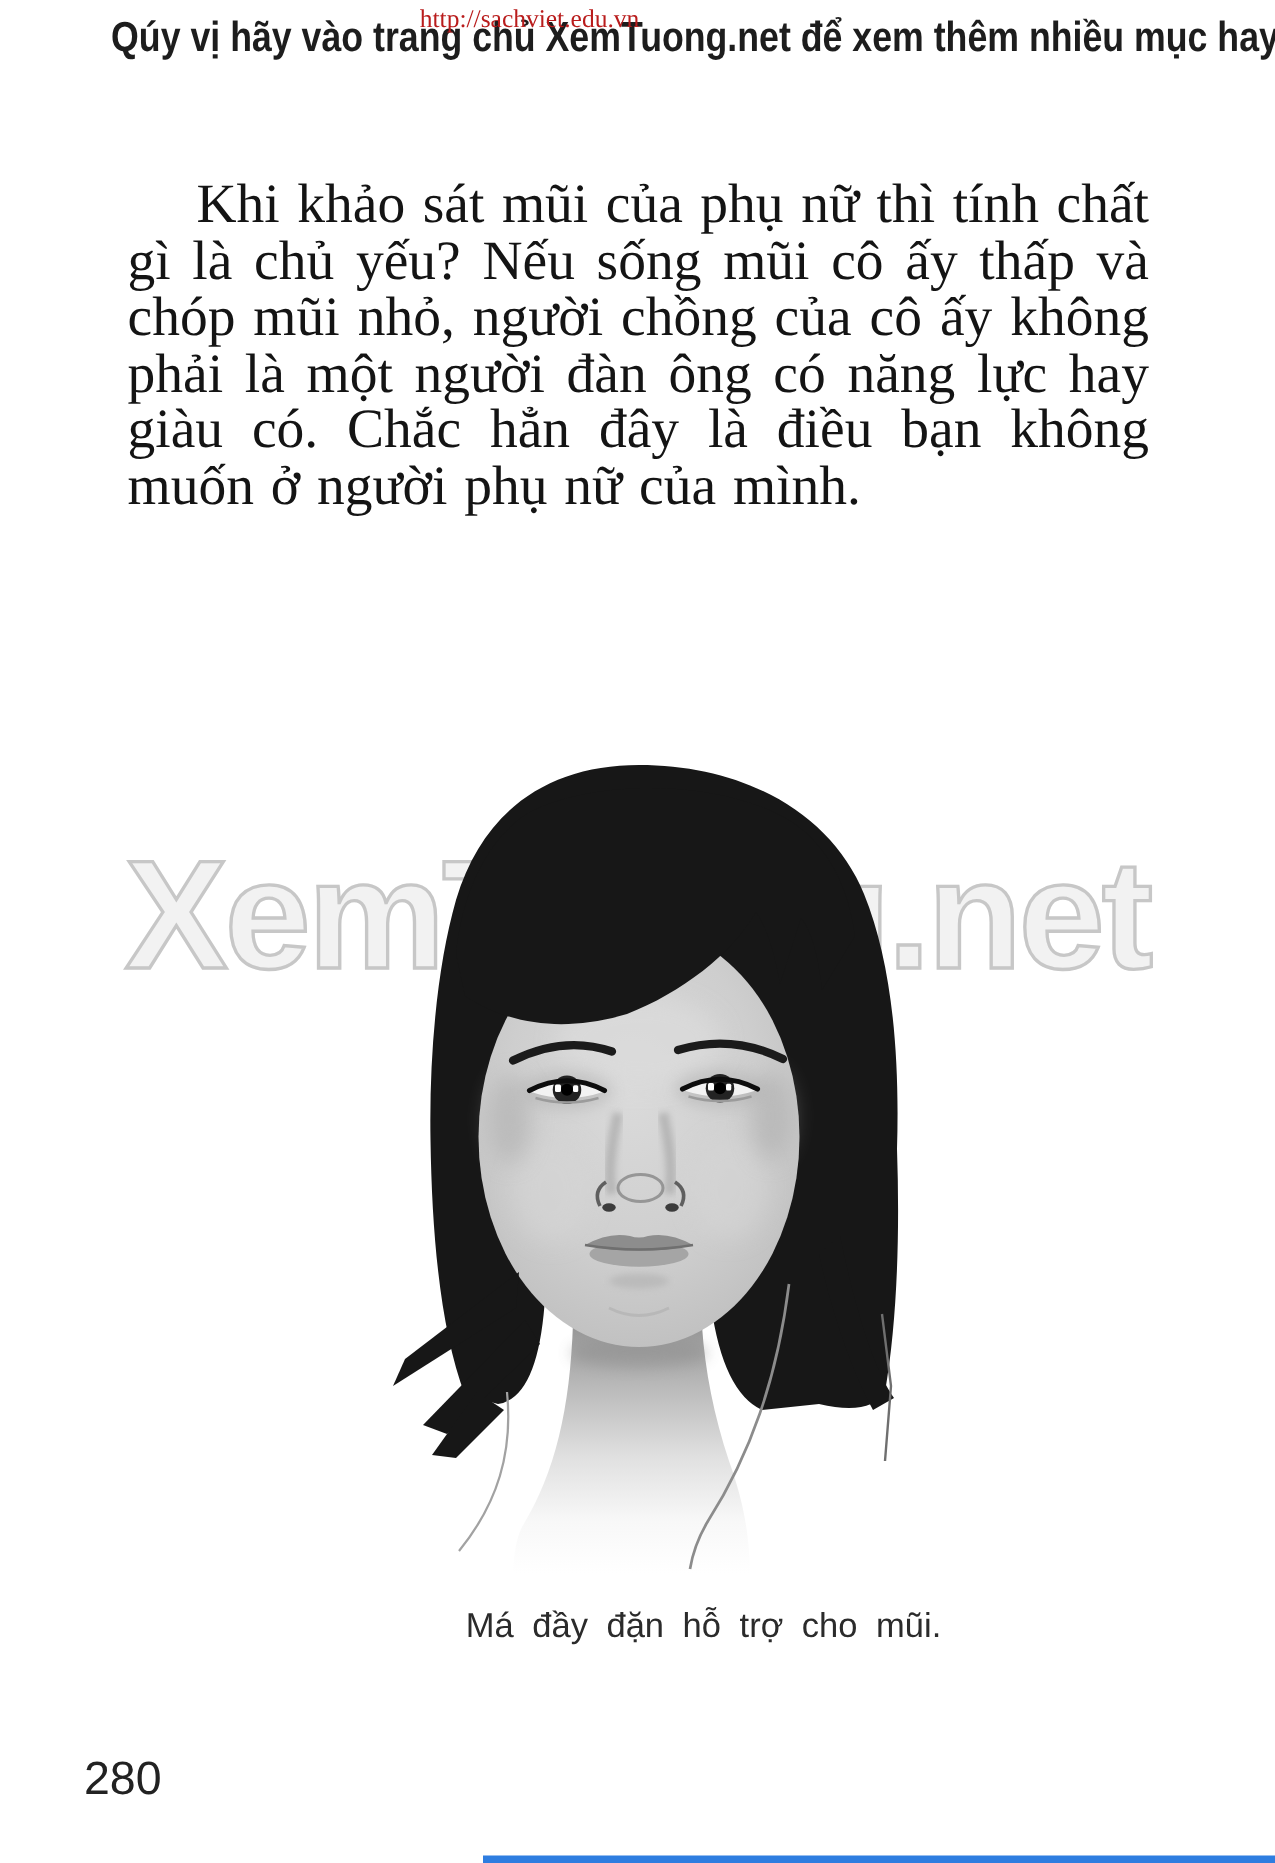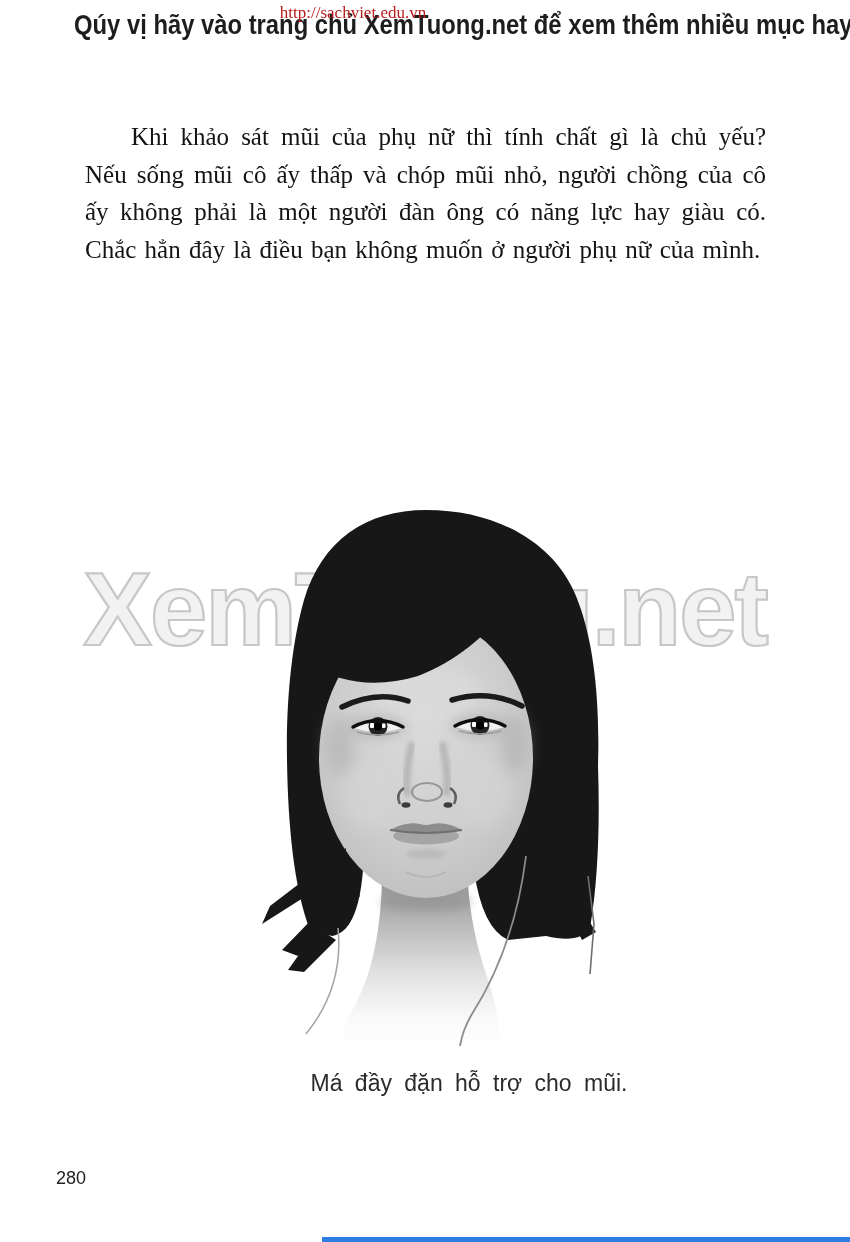--- a/index.html
+++ b/index.html
@@ -9,36 +9,36 @@
   
   .site-notice{position:absolute;top:9px;left:0;width:850px;text-align:center;
     font-family:"Liberation Sans", sans-serif;font-weight:700;font-size:28px;color:#1d1d1d;
     white-space:nowrap;}
   .site-notice>span{display:inline-block;transform:scaleX(.85);transform-origin:center;}
   .overlay-url{position:absolute;top:3px;left:0;width:706px;text-align:center;
     font-family:Liberation Serif, serif;font-size:17px;color:#b91c1c;z-index:3;}
 
   
   .textblock{position:absolute;left:85px;top:118px;width:681px;}
-  .textblock p{margin:0 0 4px 0;font-size:25px;line-height:37.6px;text-align:justify;
+  .textblock p{margin:0 0 4px 0;font-size:37px;line-height:37.6px;text-align:justify;
     text-indent:46px;color:#141414;word-spacing:2px;}
 
   
   .watermark{position:absolute;top:551px;left:0;width:850px;text-align:center;z-index:1;
     font-family:"Liberation Sans", sans-serif;font-weight:700;font-size:103px;letter-spacing:-2px;
     color:#f2f2f2;-webkit-text-stroke:2.2px #c7c7c7;white-space:nowrap;}
 
   
   .portrait{position:absolute;left:248px;top:504px;z-index:2;}
   .caption{position:absolute;top:1070px;left:0;width:850px;text-align:center;
     font-family:"Liberation Sans", sans-serif;font-size:23px;color:#2b2b2b;word-spacing:6px;padding-left:44px;}
 
   
   .pagenum{position:absolute;left:56px;top:1168px;font-family:"Liberation Sans", sans-serif;
-    font-size:18px;color:#222222;}
+    font-size:31px;color:#222222;}
 
   .bottom-bar{position:absolute;left:322px;top:1237px;width:528px;height:5px;background:#2e7de0;}
 </style>
 </head>
 <body>
 
 <div id="page">
 
   <div class="site-notice">
     <span>Qúy vị hãy vào trang chủ XemTuong.net để xem thêm nhiều mục hay khác</span>

